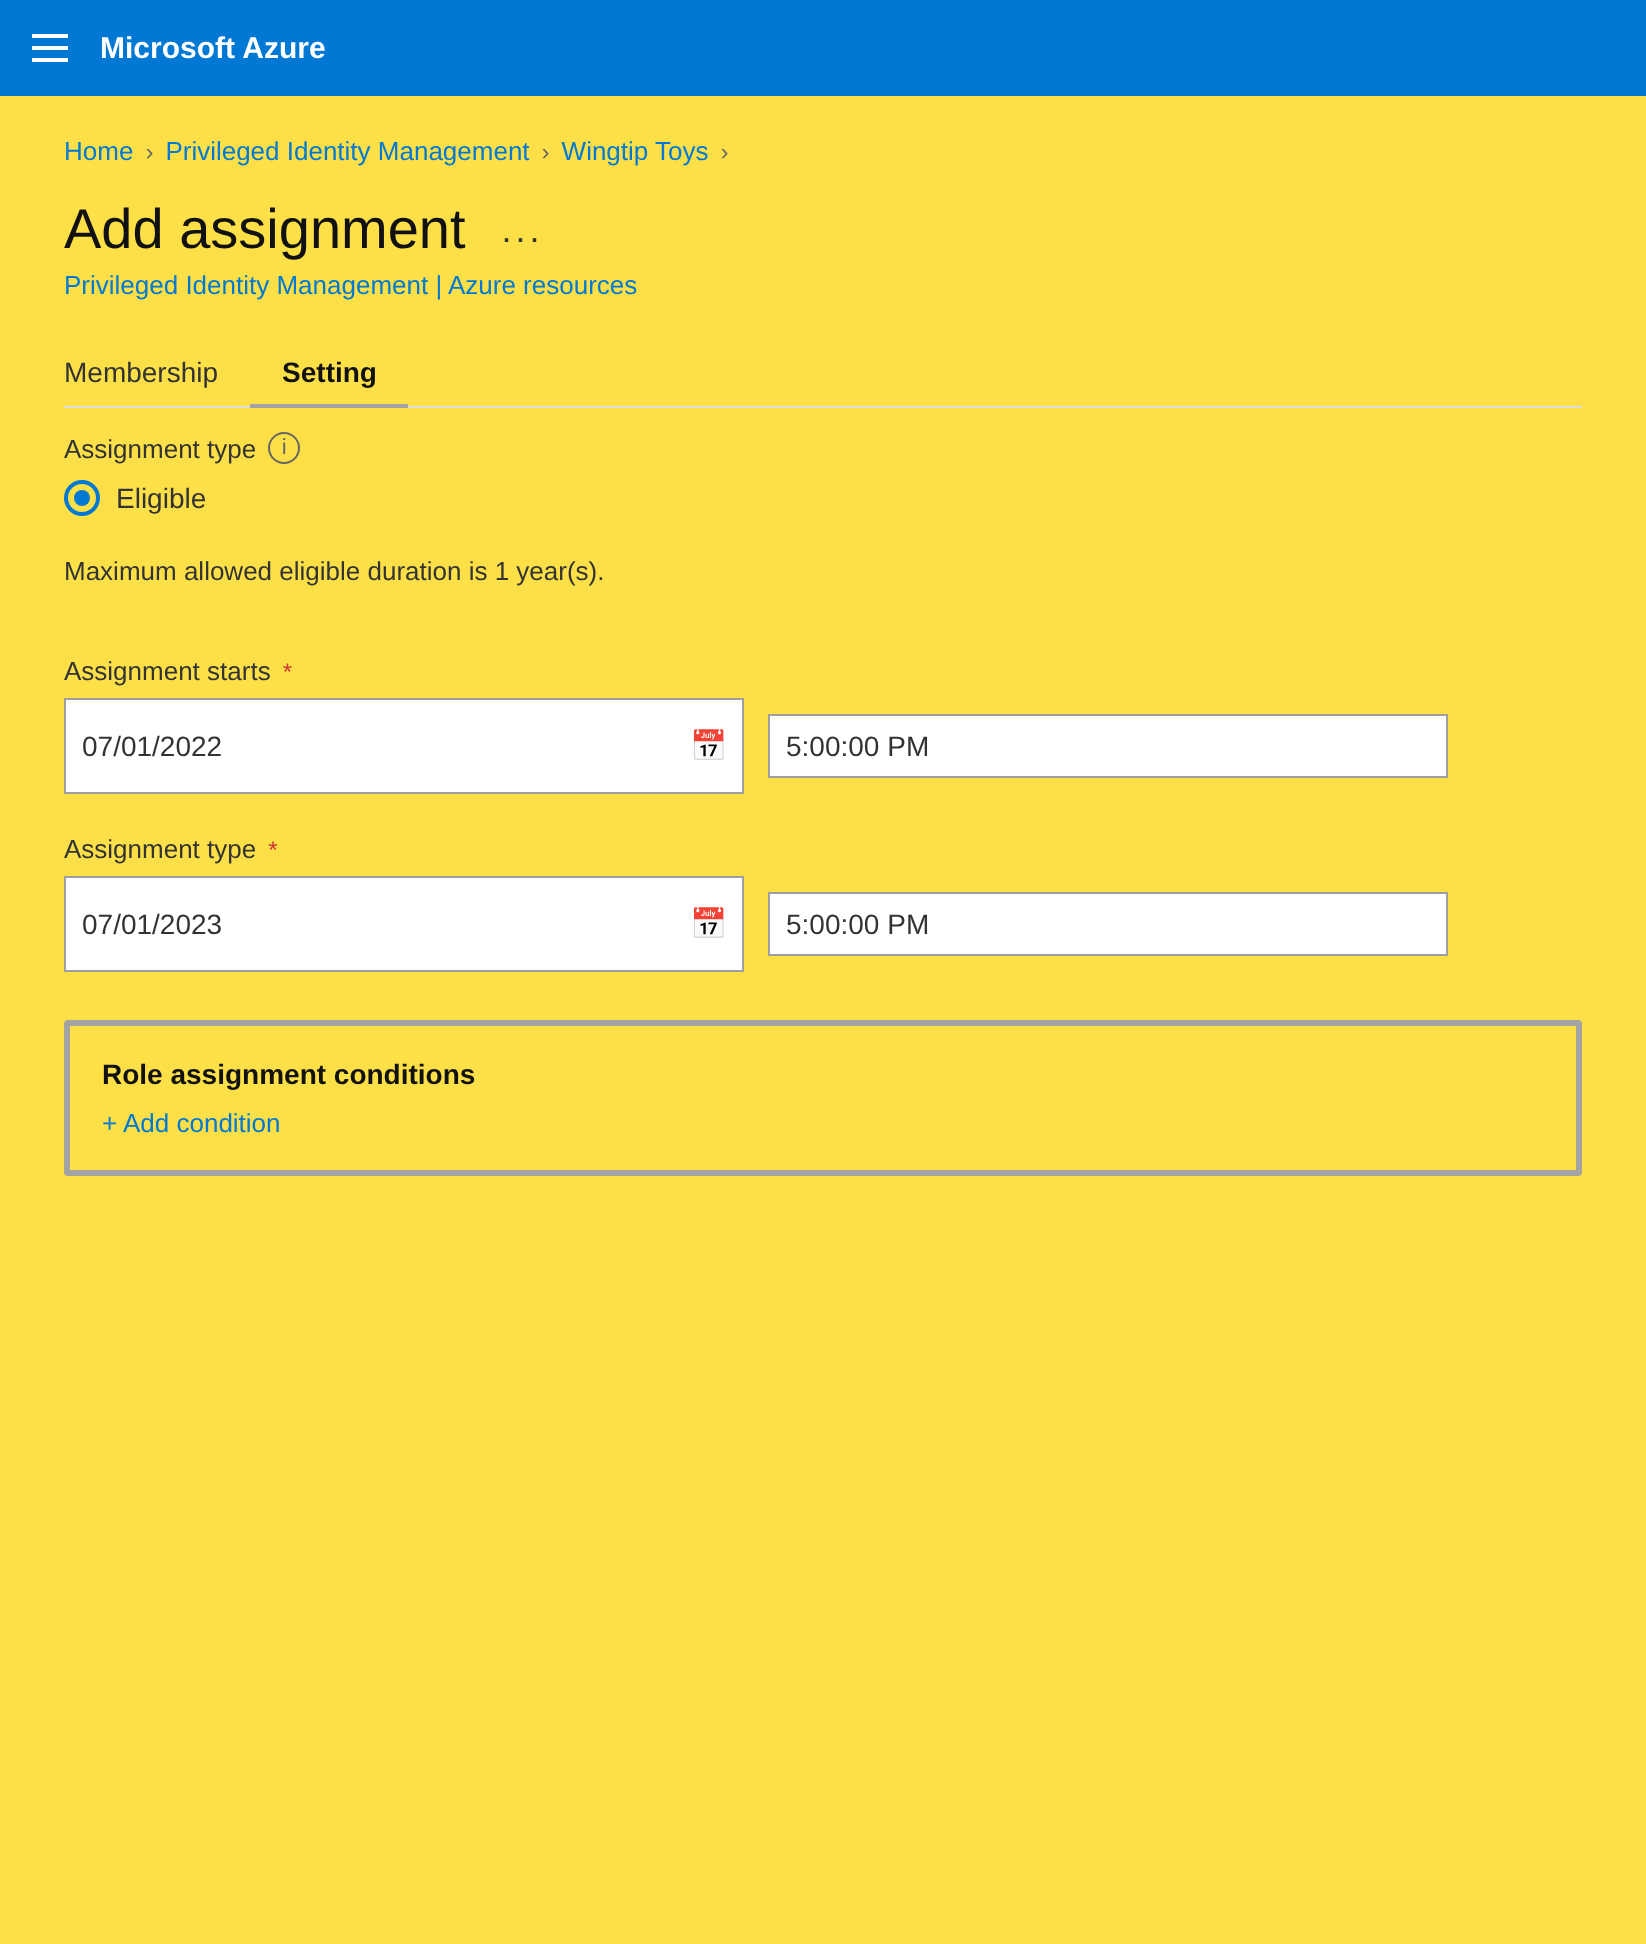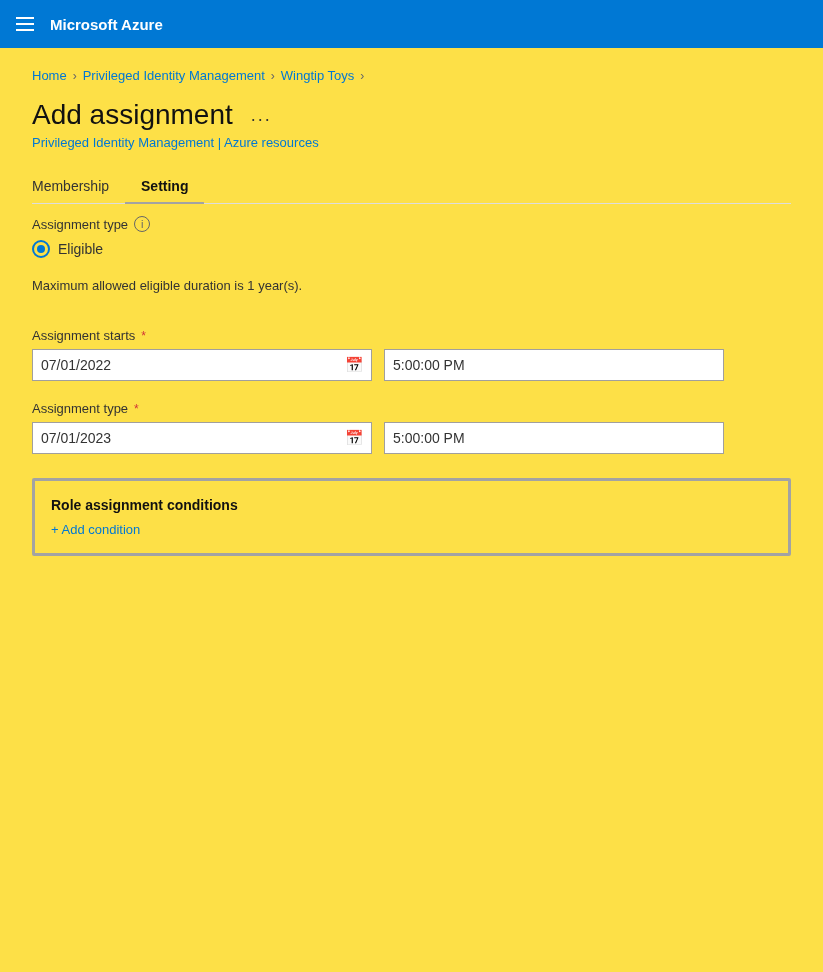--- a/index.html
+++ b/index.html
@@ -139,21 +139,21 @@
     }
     .required-star { color: #d13438; font-size: 12px; }
 
     .date-input-wrapper {
       position: relative;
       flex: 1;
       max-width: 340px;
     }
     .date-input {
       width: 100%;
-      height: 32px;
+      height: 48px;
       border: 1px solid #a19f9d;
       padding: 4px 32px 4px 8px;
       font-size: 14px;
       color: #333;
       outline: none;
     }
     .calendar-icon {
       position: absolute;
       right: 8px;
       top: 50%;

